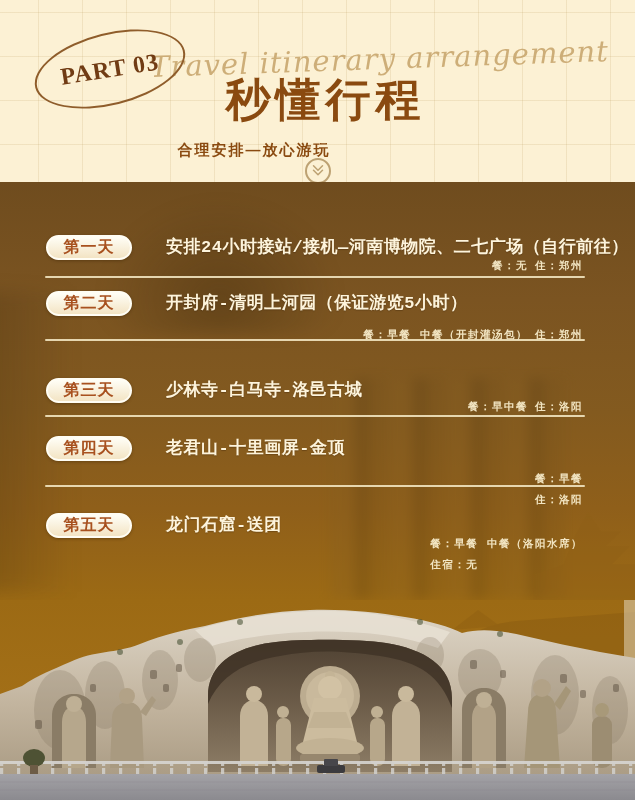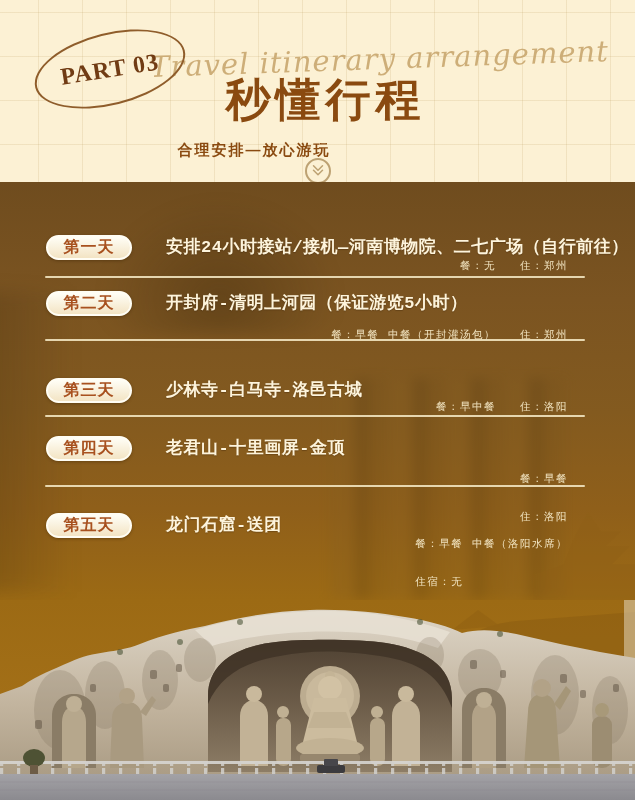--- a/index.html
+++ b/index.html
@@ -94,22 +94,22 @@
     box-shadow:0 1px 3px rgba(55,33,6,.4);
   }
   .lines{
     margin-left:120px;padding-top:1px;
     color:#fdf4dc;font-weight:bold;font-size:17px;line-height:23px;
     letter-spacing:.5px;white-space:nowrap;
     text-shadow:0 1px 1px rgba(60,35,8,.35);
     font-family:Liberation Mono, monospace;
   }
   .meta{
-    position:absolute;right:17px;display:flex;gap:24px;
-    font-size:10.5px;font-weight:normal;color:#f2e5c2;letter-spacing:1.5px;
+    position:absolute;right:2px;display:flex;gap:7px;
+    font-size:10.5px;font-weight:bold;color:#f2e5c2;letter-spacing:1.5px;
     white-space:pre;
   }
   .d1 .meta{top:24px;} .d2 .meta{top:37px;} .d3 .meta{top:22px;} .d4 .meta{top:36px;flex-direction:column;} .d5 .meta{top:24px;flex-direction:column;}
   .divider{
     position:absolute;left:45px;right:50px;height:2px;
     background:#efe2bd;opacity:.92;border-radius:1px;
   }
   .div1{top:94px;} .div2{top:157px;} .div3{top:233px;} .div4{top:303px;}
 
   

